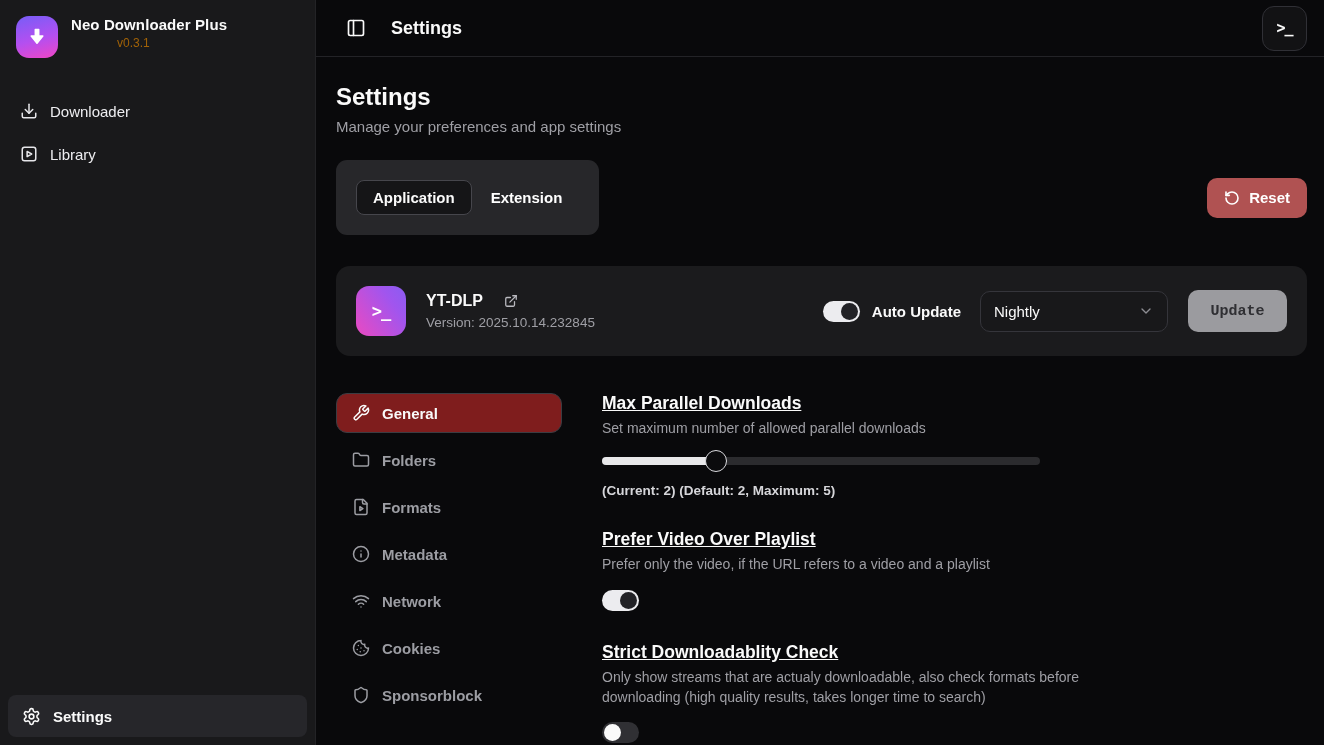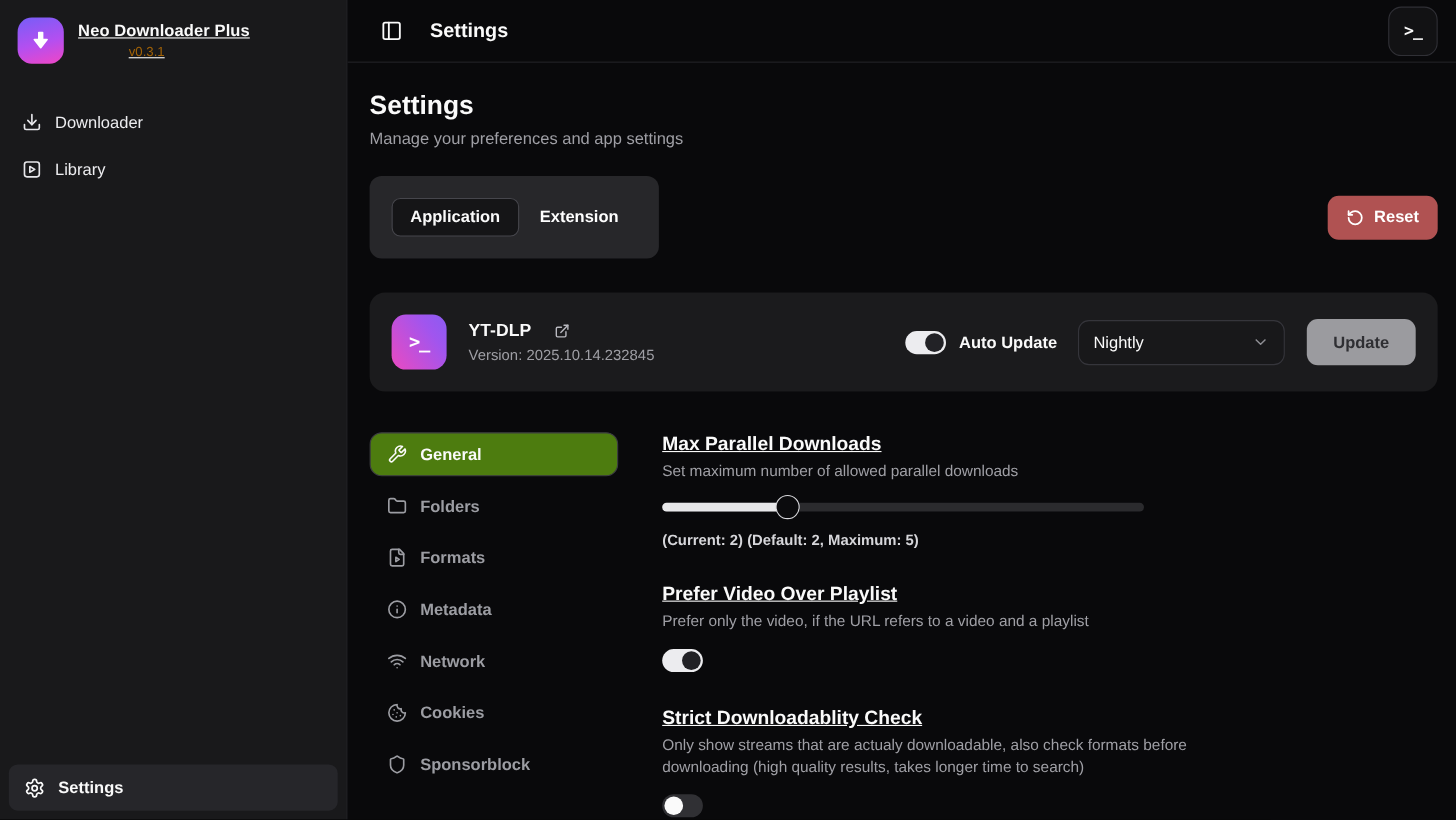--- a/index.html
+++ b/index.html
@@ -8,21 +8,21 @@
     font-family:"Liberation Sans","DejaVu Sans",sans-serif;
     background:#09090b; color:#fafafa; display:flex;
   }
   svg { display:block; }
 
   
   .sidebar {
     width:316px; min-width:316px; height:745px; background:#19191b;
     display:flex; flex-direction:column; border-right:1px solid #232326;
   }
-  .app-header { display:flex; align-items:center; gap:13px; padding:16px 16px 14px 16px;text-decoration:underline; }
+  .app-header { display:flex; gap:13px; padding:16px 16px 14px 16px; }
   .app-logo {
     width:42px; height:42px; border-radius:13px; flex:none;
     background:linear-gradient(165deg,#7c5cf7 5%,#b44ff0 55%,#f046c5 100%);
     display:flex; align-items:center; justify-content:center;
   }
   .app-title { font-size:15px; font-weight:bold; letter-spacing:.1px; }
   .app-version { font-size:12px; color:#a16207; margin-top:3px;margin-left:46px; }
 
   .side-nav { margin-top:26px; padding:0 16px; display:flex; flex-direction:column; gap:17px; }
   .side-item {
@@ -104,32 +104,32 @@
 
   .select {
     margin-left:19px; width:188px; height:41px; background:#18181a;
     border:1px solid #35353b; border-radius:10px; display:flex; align-items:center;
     padding:0 13px; font-size:15px; cursor:pointer;
   }
   .select .chev { margin-left:auto; color:#8d8d93; }
   .update-btn {
     margin-left:20px; width:99px; height:42px; background:#9b9b9f; border:none;
     border-radius:10px; color:#2f2f33; font-size:15px; font-weight:bold;
-    cursor:pointer; font-family:Liberation Sans, sans-serif;
+    cursor:pointer; font-family:Liberation Mono, monospace;
   }
 
   
   .settings-body { display:flex; margin-top:37px; gap:40px; }
   .settings-nav { width:226px; min-width:226px; display:flex; flex-direction:column; gap:7px; }
   .snav-item {
     display:flex; align-items:center; gap:12px; height:40px; padding:0 15px;
     font-size:15px; font-weight:bold; color:#9c9da3; border:1px solid transparent;
     border-radius:11px; cursor:pointer;
   }
-  .snav-item.active { color:#fafafa; background:#4d7c0f; border-color:#3c3c42; }
+  .snav-item.active { color:#fafafa; background:#7f1d1d; border-color:#3c3c42; }
   .snav-item .icn { flex:none; }
 
   .settings-panel { flex:1; min-width:0; }
   .setting { }
   .setting + .setting { margin-top:31px; }
   .setting-title { font-size:17.5px; font-weight:bold;text-decoration:underline; }
   .setting-desc { font-size:14px; color:#9f9fa5; margin-top:4px; line-height:1.45; max-width:520px; }
   .setting-caption { font-size:13.5px; font-weight:bold; color:#d6d6da; margin-top:11px; }
   .setting .switch { margin-top:15px; }
 

